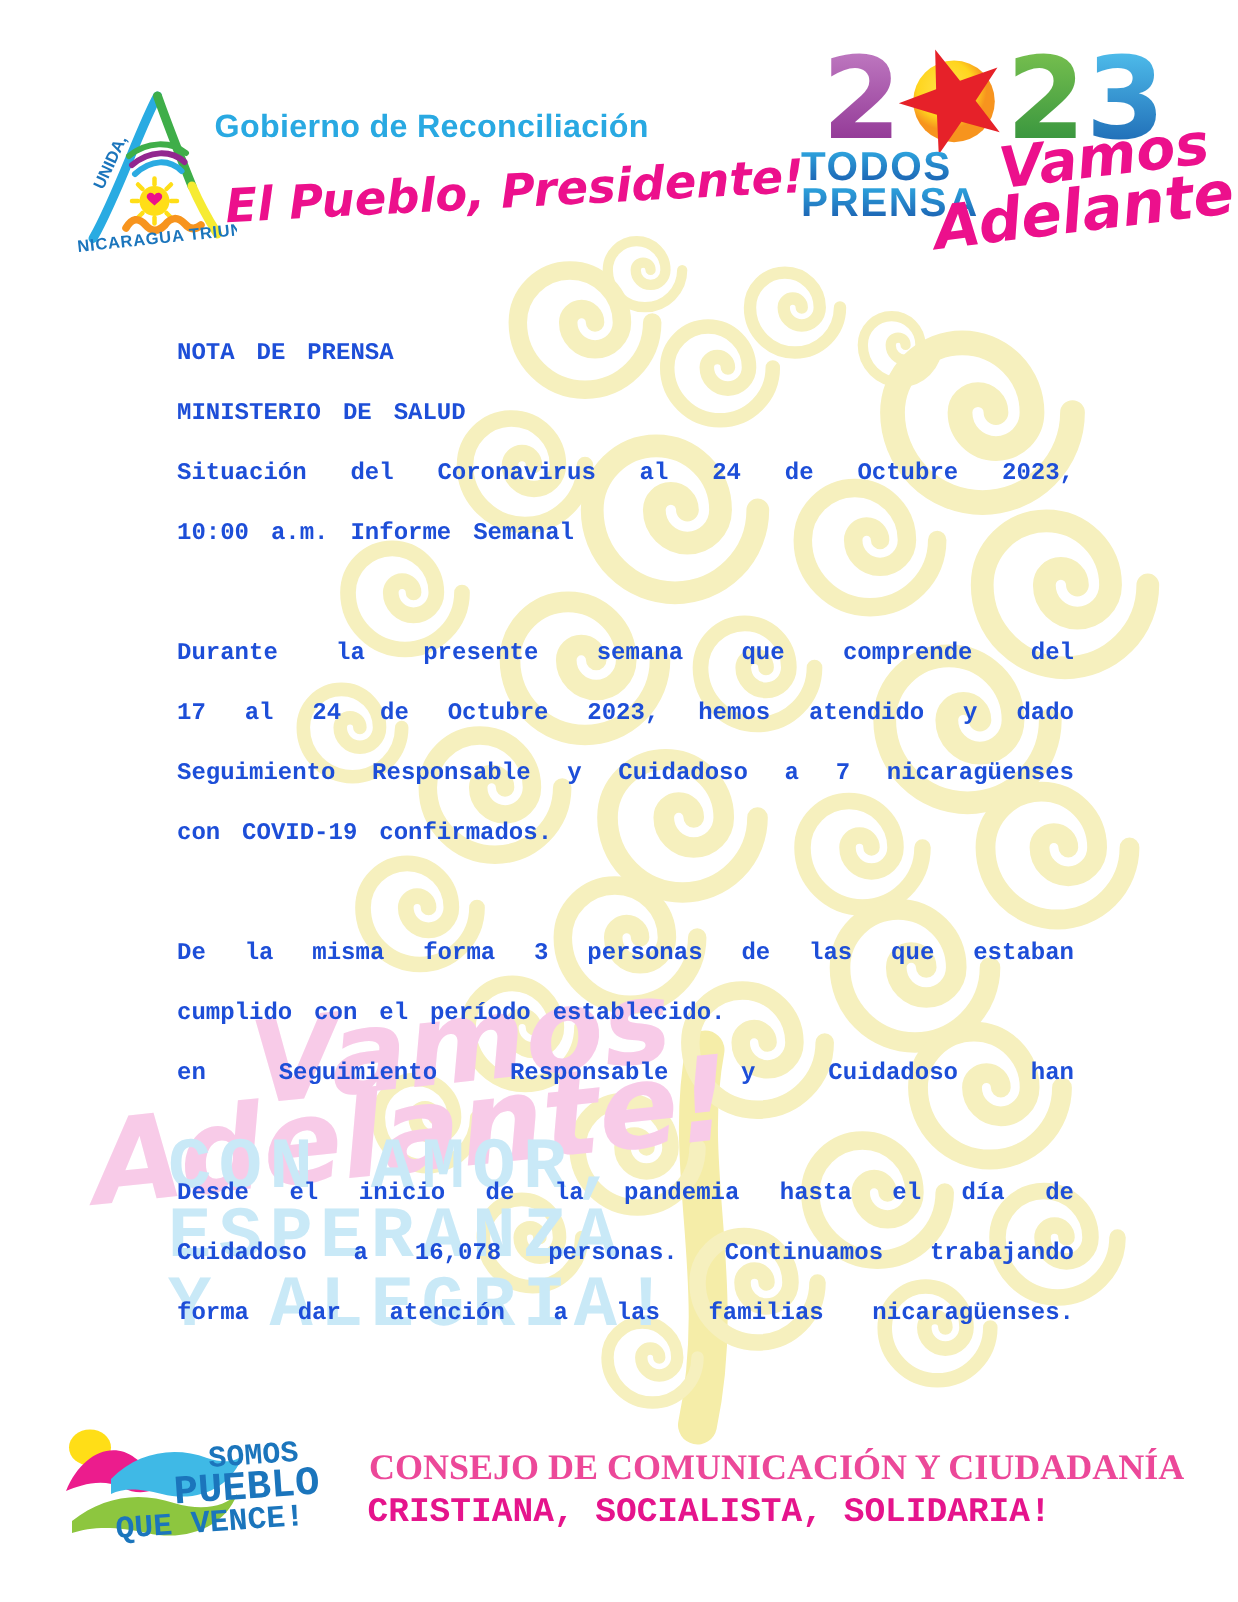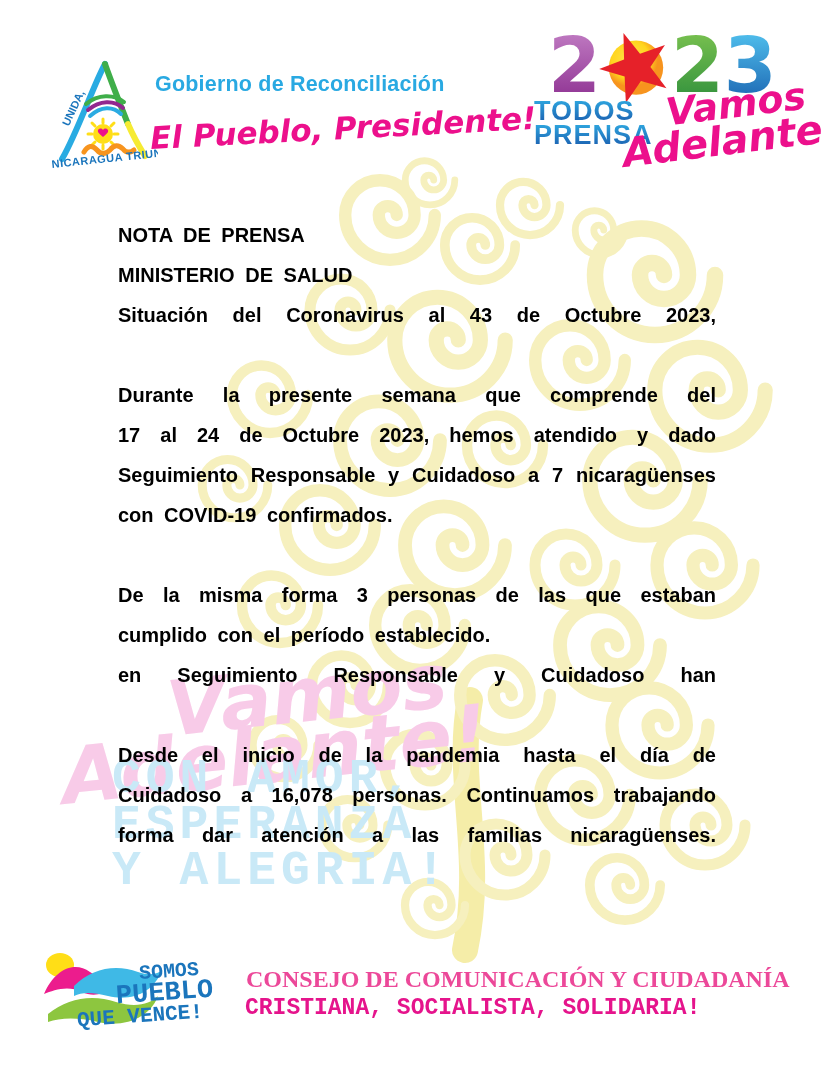--- a/index.html
+++ b/index.html
@@ -18,21 +18,21 @@
   .wm-script .l2 { font-size:78px; margin-top:-14px; }
   .wm-cyan {
     position:absolute; left:112px; top:756px; z-index:1;
     font-family:Liberation Mono, monospace; font-weight:bold;
     font-size:48px; line-height:46px; letter-spacing:5px; color:#c9e9f7; white-space:nowrap;
   }
   
   .emblem { position:absolute; left:48px; top:56px; z-index:3; }
   .gov {
     position:absolute; left:143px; top:73px; z-index:3;
-    color:#29a9e2; font-weight:bold; font-size:21.5px; line-height:23px; letter-spacing:0.2px;margin-left:12px;
+    color:#29a9e2; font-weight:bold; font-size:21.5px; line-height:23px; letter-spacing:0.2px;
   }
   .slogan {
     position:absolute; left:150px; top:110px; z-index:3; white-space:nowrap;
     font-family:"DejaVu Sans", sans-serif; font-style:italic; font-weight:bold;
     font-size:31px; color:#ec108c; transform:rotate(-3deg);
   }
   
   .campaign { position:absolute; left:548px; top:26px; width:260px; height:150px; z-index:3; }
   .digits { display:flex; align-items:center; font-family:"DejaVu Sans", sans-serif;
             font-weight:bold; font-size:76px; line-height:76px; }
@@ -44,22 +44,22 @@
   .todos-juntos { position:absolute; left:-14px; top:73px; font-weight:bold;
                   font-size:27px; line-height:24px; letter-spacing:1px; }
   .campaign-script { position:absolute; left:72px; top:62px; white-space:nowrap;
     font-family:"DejaVu Sans", sans-serif; font-style:italic; font-weight:bold;
     color:#ec108c; transform:rotate(-7deg); line-height:0.9; }
   .campaign-script .l1 { font-size:38px; margin-left:48px; }
   .campaign-script .l2 { font-size:40px; }
   
   .body-text {
     position:absolute; left:118px; top:215px; width:598px; z-index:2;
-    font-family:Liberation Sans, sans-serif; font-weight:bold;
-    font-size:20px; color:#000000; word-spacing:5px;
+    font-family:Liberation Mono, monospace; font-weight:bold;
+    font-size:16px; color:#1d4ed8; word-spacing:5px;
   }
   .line { height:40px; line-height:40px; white-space:nowrap; }
   .line.j { white-space:normal; text-align:justify; text-align-last:justify; }
   .gap { height:40px; }
   
   .waves { position:absolute; left:40px; top:950px; z-index:3; }
   .somos-text { position:absolute; z-index:3; color:#1b75bc;
     font-family:"Liberation Mono", monospace; font-weight:bold;
     transform:rotate(-4deg); white-space:nowrap; }
   .somos  { left:139px; top:960px; font-size:20px; }
@@ -186,21 +186,22 @@
     </div>
     <div class="campaign-script">
       <div class="l1">Vamos</div>
       <div class="l2">Adelante!</div>
     </div>
   </div>
 
   <div class="body-text">
     <div class="line">NOTA DE PRENSA</div>
     <div class="line">MINISTERIO DE SALUD</div>
-    <div class="line j">Situación del Coronavirus al 43 de Octubre 2023,</div>
+    <div class="line j">Situación del Coronavirus al 24 de Octubre 2023,</div>
+    <div class="line">10:00 a.m. Informe Semanal</div>
     <div class="gap"></div>
     <div class="line j">Durante la presente semana que comprende del</div>
     <div class="line j">17 al 24 de Octubre 2023, hemos atendido y dado</div>
     <div class="line j">Seguimiento Responsable y Cuidadoso a 7 nicaragüenses</div>
     <div class="line">con COVID-19 confirmados.</div>
     <div class="gap"></div>
     <div class="line j">De la misma forma 3 personas de las que estaban</div>
     <div class="line">cumplido con el período establecido.</div>
     <div class="line j">en Seguimiento Responsable y Cuidadoso han</div>
     <div class="gap"></div>

